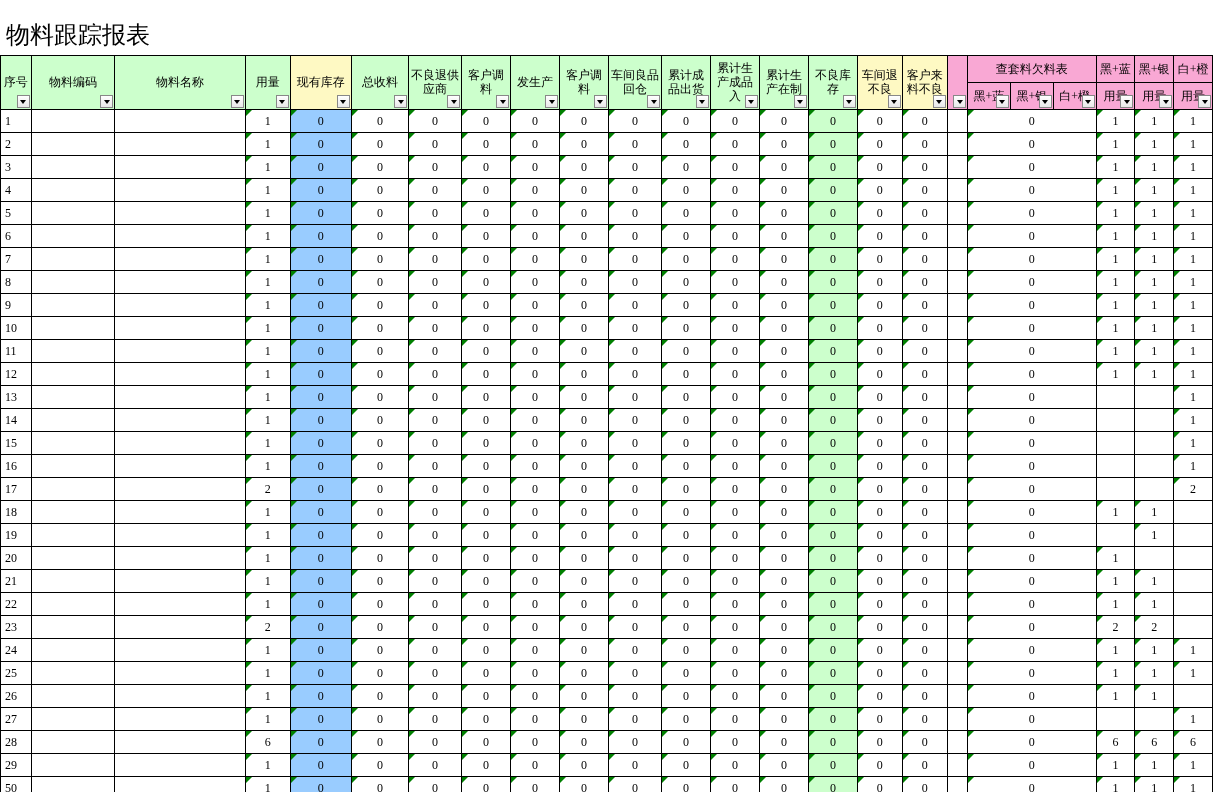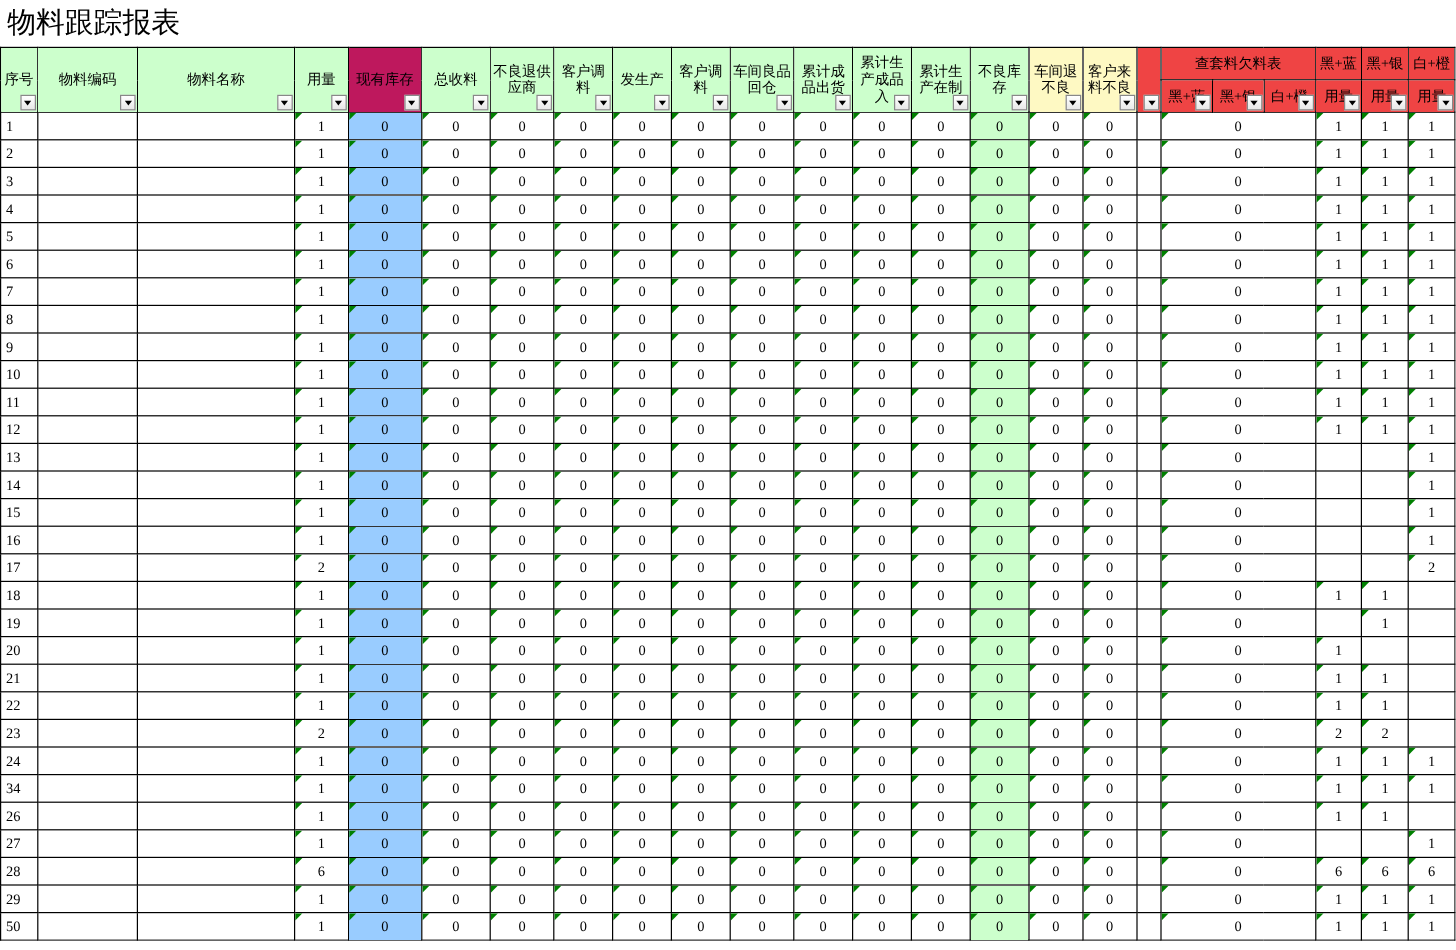--- a/index.html
+++ b/index.html
@@ -6,21 +6,21 @@
   body {
     margin: 0;
     font-family: "SimSun", "宋体", serif;
     font-size: 12px;
     background: #fff;
     color: #000;
   }
   .title {
     font-size: 24px;
     font-weight: normal;
-    padding: 3px 6px 4px 6px;
+    padding: 19px 6px 4px 6px;
     font-family: "SimSun", "宋体", serif;
   }
   table {
     border-collapse: collapse;
     table-layout: fixed;
     width: 1213px;
   }
   th, td {
     border: 1px solid #000;
     padding: 0;
@@ -29,23 +29,23 @@
     height: 23px;
     overflow: hidden;
     white-space: nowrap;
     position: relative;
   }
   th {
     font-weight: normal;
     height: 27px;
   }
   .hdr-green { background: #ccffcc; }
-  .hdr-blue  { background: #be185d; }
+  .hdr-blue  { background: #fef9c3; }
   .hdr-orange{ background: #fef9c3; }
-  .hdr-white { background: #ef4444; }
+  .hdr-white { background: #f9a8d4; }
   td.cell-blue  { background: #99ccff; }
   td.cell-green { background: #ccffcc; }
   
   .gt::before {
     content: "";
     position: absolute;
     top: 0; left: 0;
     border-top: 6px solid #008000;
     border-right: 6px solid transparent;
   }
@@ -711,21 +711,21 @@
         <td class="cell-green gt">0</td>
         <td class="gt">0</td>
         <td class="gt">0</td>
         <td></td>
         <td colspan="3" class="gt">0</td>
         <td class="gt">1</td>
         <td class="gt">1</td>
         <td class="gt">1</td>
       </tr>
       <tr>
-        <td class="left">34</td>
+        <td class="left">25</td>
         <td></td>
         <td></td>
         <td class="gt">1</td>
         <td class="cell-blue gt">0</td>
         <td class="gt">0</td>
         <td class="gt">0</td>
         <td class="gt">0</td>
         <td class="gt">0</td>
         <td class="gt">0</td>
         <td class="gt">0</td>

